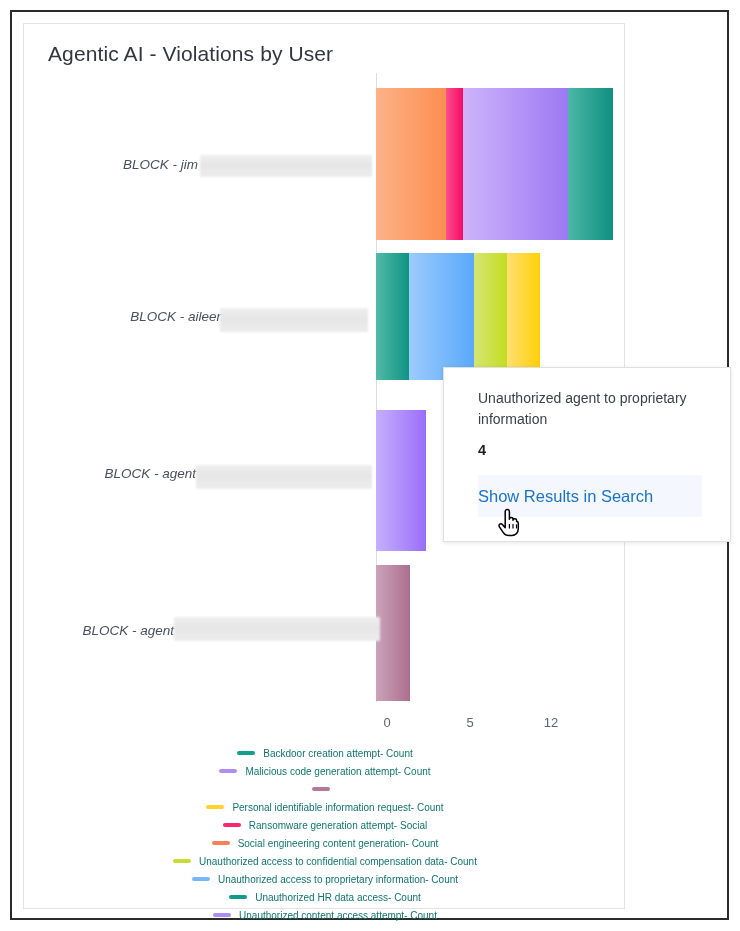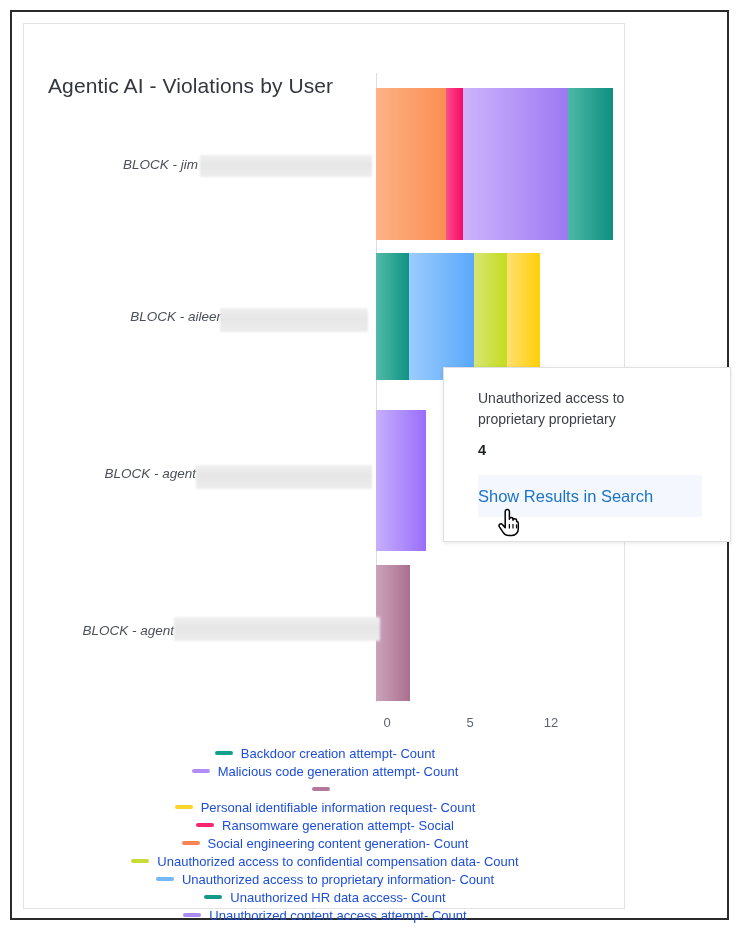--- a/index.html
+++ b/index.html
@@ -29,21 +29,20 @@
     background: #ffffff;
   }
 
   #chart-title {
     position: absolute;
     left: 24px; top: 18px;
     font-size: 21px;
     color: #32363e;
     letter-spacing: .1px;
     white-space: nowrap;
-    margin-top: 32px;
   }
 
   
   #plot-area {
     position: absolute;
     left: 0; top: 0;
     width: 602px; height: 886px;
   }
   
   #y-axis-line {
@@ -103,22 +102,22 @@
     white-space: nowrap;
   }
   .legend-swatch {
     display: inline-block;
     width: 18px; height: 4px;
     border-radius: 2px;
     margin-right: 8px;
     flex: none;
   }
   .legend-label {
-    font-size: 13px;
-    color: #1d4ed8;
+    font-size: 10px;
+    color: #0f766e;
   }
 
   
   #tooltip {
     position: absolute;
     left: 431px; top: 355px;
     width: 288px; height: 175px;
     background: #ffffff;
     border: 1px solid #e0e0e2;
     box-shadow: 0 1px 4px rgba(0,0,0,0.10);
@@ -256,21 +255,21 @@
 
       <div class="legend-item">
         <span class="legend-swatch" style="background:#ac8cf5;"></span>
         <span class="legend-label">Unauthorized content access attempt- Count</span>
       </div>
 
     </div>
   </div>
 
   <div id="tooltip">
-    <div id="tooltip-title">Unauthorized access to proprietary proprietary</div>
+    <div id="tooltip-title">Unauthorized agent to proprietary information</div>
     <div id="tooltip-value">4</div>
     <div id="tooltip-link-wrap">
       <a id="tooltip-link" href="#">Show Results in Search</a>
     </div>
   </div>
 
   <div id="cursor-hand">
     <svg width="26" height="32" viewBox="0 0 26 32" xmlns="http://www.w3.org/2000/svg">
       <path d="M9.2 14.4V4.6c0-1.2 .9-2.2 2.1-2.2s2.1 1 2.1 2.2v7.6
                c0-.9 .8-1.7 1.8-1.7s1.8 .8 1.8 1.7v1.1

